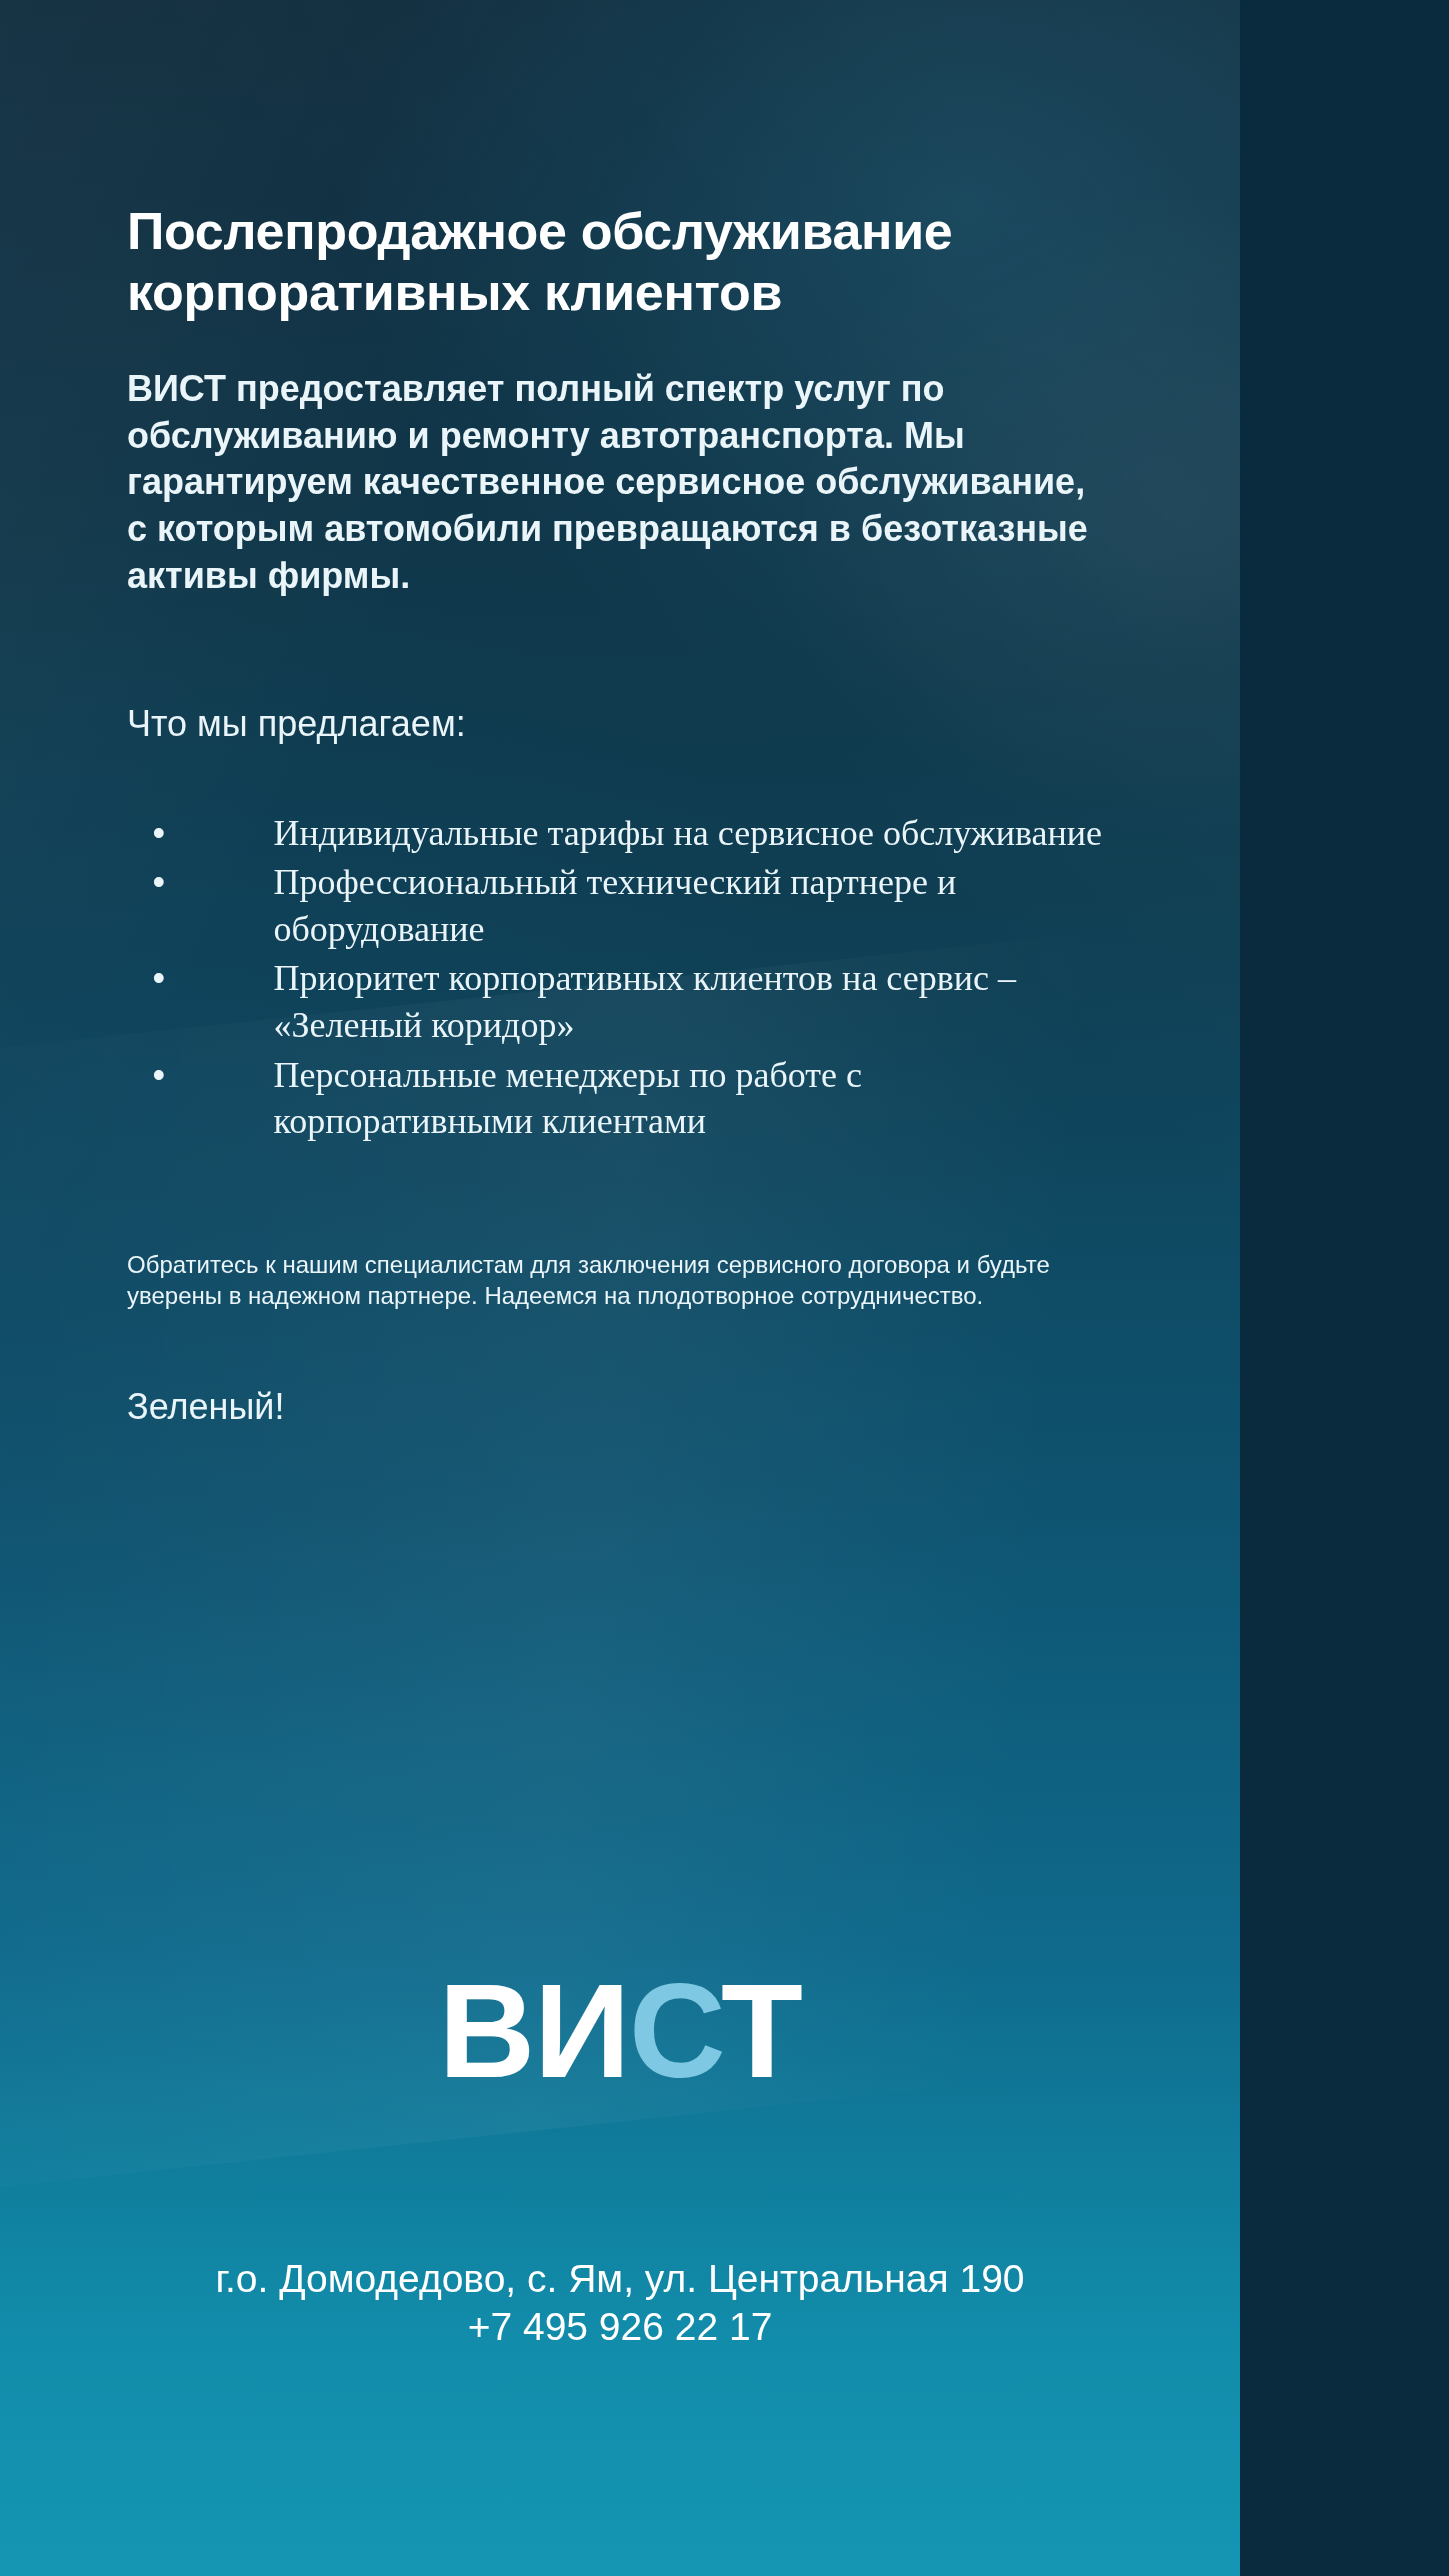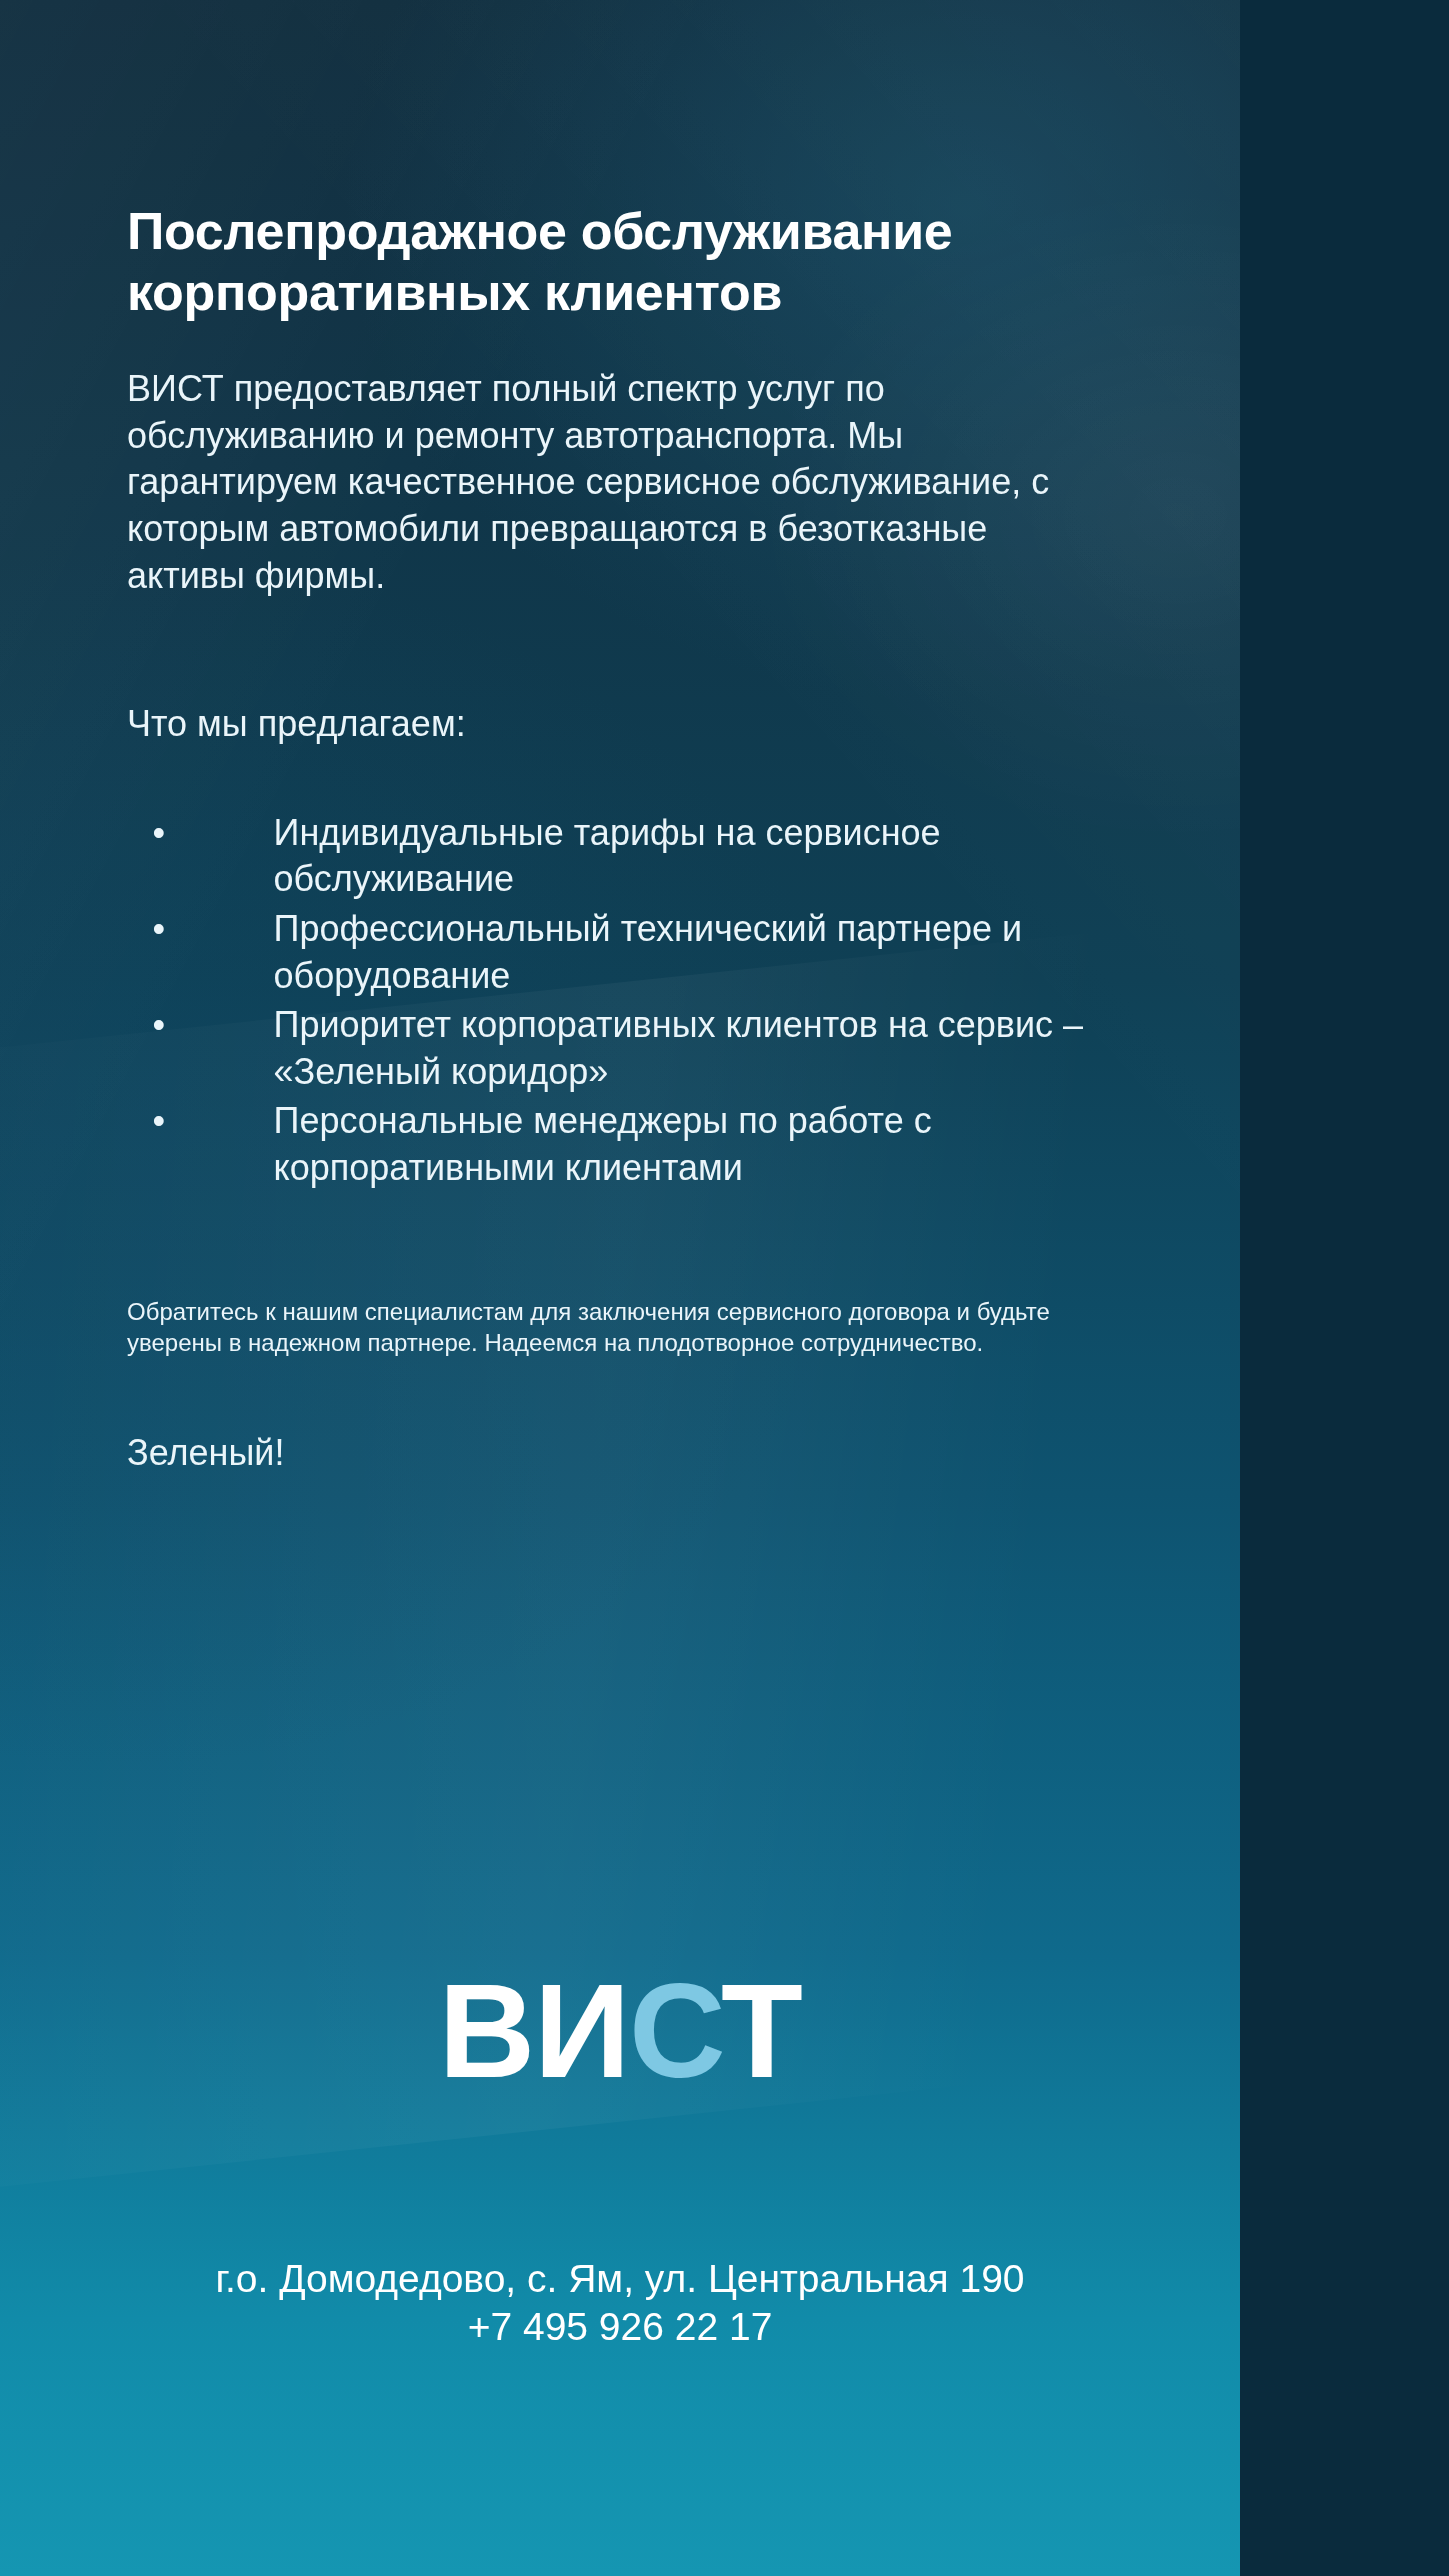--- a/index.html
+++ b/index.html
@@ -63,21 +63,21 @@
     font-weight: bold;
     letter-spacing: -0.3px;
     max-width: 1215px;
   }
 
   .intro {
     margin: 42px 0 0 0;
     color: #eaf5fa;
     font-size: 36px;
     line-height: 1.30;
-    font-weight: normal;
+    font-weight: bold;
     max-width: 1208px;
   }
 
   .offer-lead {
     margin: 101px 0 0 0;
     color: #eaf5fa;
     font-size: 36px;
     line-height: 1.30;
   }
 
@@ -97,20 +97,21 @@
     position: relative;
   }
   .bullets li .b-dot {
     position: absolute;
     left: 25.5px;
     top: 0;
   }
   .bullets li .b-first {
     padding-left: 121px;
     display: block;
+    font-family: Liberation Serif, serif;
   }
 
   .closing {
     margin: 104px 0 0 0;
     color: #eaf5fa;
     font-size: 24px;
     line-height: 1.30;
     max-width: 1215px;
   }
 

